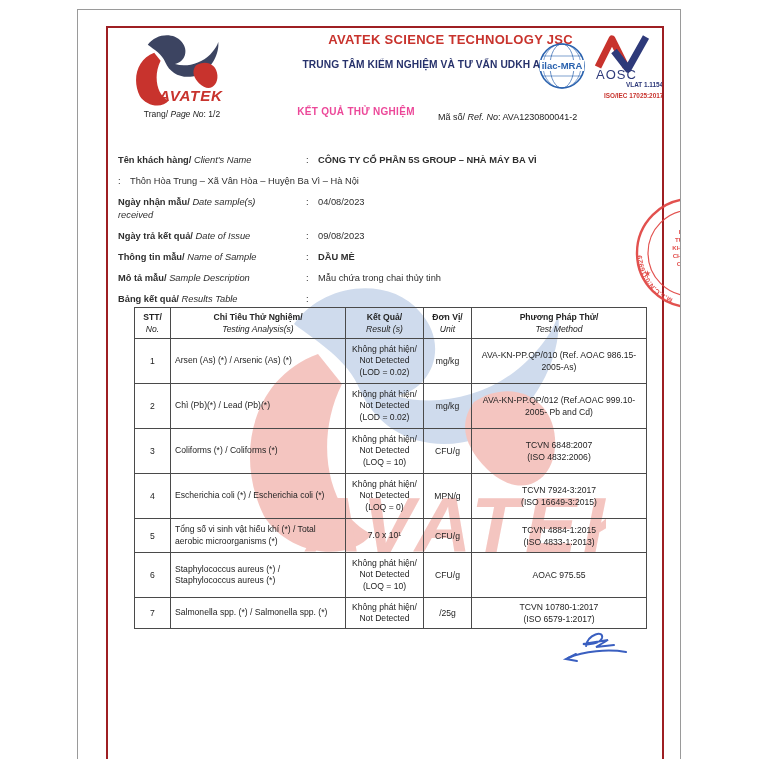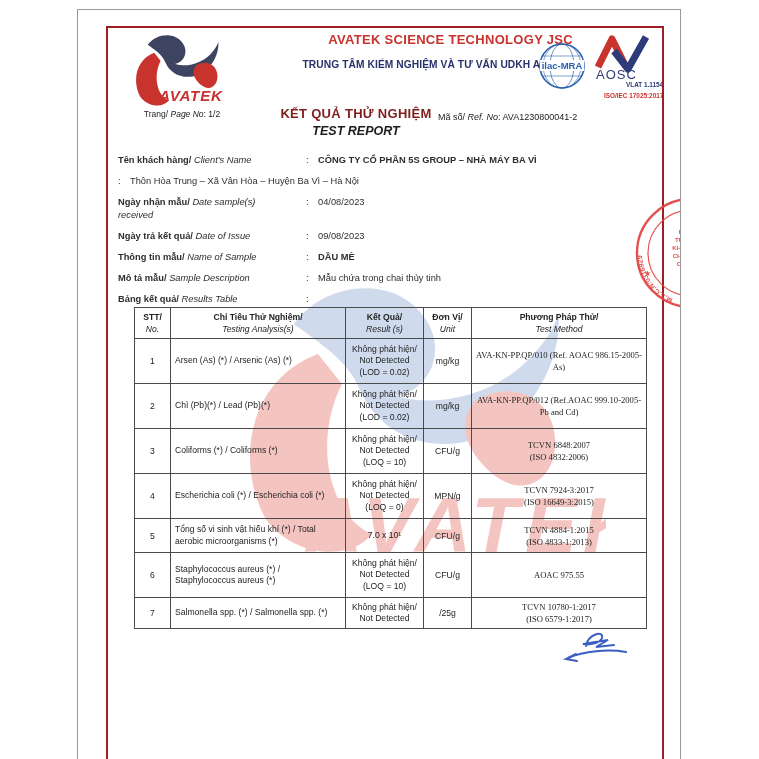--- a/index.html
+++ b/index.html
@@ -32,21 +32,21 @@
   .logo{position:absolute;left:36px;top:22px;width:130px;height:76px;}
   .page-label{position:absolute;left:34px;top:99px;width:140px;text-align:center;font-size:8.5px;color:#222;}
   .page-label i{font-style:italic;}
   .company-block{position:absolute;left:165px;top:22px;width:330px;text-align:right;}
   .company-name{font-size:13px;font-weight:bold;color:var(--brand_red);letter-spacing:.3px;}
   .center-name{margin-top:12px;font-size:10.2px;font-weight:bold;color:var(--navy);letter-spacing:.1px;}
   .ilac{position:absolute;left:459px;top:31px;}
   .aosc{position:absolute;left:512px;top:19px;}
   
   .doc-title{position:absolute;left:158px;top:96px;width:240px;text-align:center;}
-  .doc-title .vi{font-size:13px;font-weight:bold;color:#7f1d1d;letter-spacing:.3px;}
+  .doc-title .vi{font-size:10px;font-weight:bold;color:#ec4899;letter-spacing:.3px;}
   .doc-title .en{font-size:12.5px;font-weight:bold;font-style:italic;margin-top:3px;color:#1c1c1c;}
   .refno{position:absolute;left:360px;top:102px;font-size:9px;color:#222;}
   .refno i{font-style:italic;}
   
   .info-block{position:absolute;left:40px;top:144px;width:525px;}
   .info-row{display:flex;align-items:flex-start;margin-bottom:8.5px;font-size:9.3px;line-height:12.5px;}
   .info-label{width:188px;flex:none;}
   .info-label .lv{font-weight:bold;}
   .info-label .le{font-style:italic;}
   .info-label .le2{font-style:italic;display:block;}
@@ -60,21 +60,21 @@
   }
   table.results th,table.results td{
     border:1px solid var(--table_line);padding:3px 4px;vertical-align:middle;
   }
   table.results th{font-weight:bold;line-height:12px;}
   table.results th .hen{font-weight:normal;font-style:italic;display:block;}
   td.c-no{text-align:center;width:36px;}
   td.c-analysis{text-align:left;width:175px;line-height:11.5px;white-space:pre-line;}
   td.c-result{text-align:center;width:78px;line-height:11.5px;white-space:pre-line;margin-left:23px;}
   td.c-unit{text-align:center;width:48px;}
-  td.c-method{text-align:center;width:175px;line-height:12px;white-space:pre-line;font-family:Liberation Serif, serif;}
+  td.c-method{text-align:center;width:175px;line-height:12px;white-space:pre-line;}
   tr.data-row{height:45px;}
   tr.data-row.short{height:34px;}
   tr.data-row.last{height:30px;}
   
   .watermark{position:absolute;left:138px;top:266px;width:390px;height:315px;opacity:.85;pointer-events:none;}
   
   .stamp{position:absolute;left:556px;top:186px;width:114px;height:114px;opacity:.92;}
   
   .signature{position:absolute;left:478px;top:618px;}
 </style>
@@ -117,21 +117,20 @@
   <svg class="aosc" width="72" height="72" viewBox="0 0 72 72">
     <path d="M8,38 L22,10 L36,38" fill="none" stroke="#c8332d" stroke-width="7" stroke-linejoin="round"></path>
     <path d="M24,22 L38,40 L56,8" fill="none" stroke="#2e3a7a" stroke-width="7" stroke-linejoin="round"></path>
     <text x="6" y="50" font-size="13" fill="#2e3a7a" letter-spacing="1">AOSC</text>
     <text x="36" y="58" font-size="6.4" font-weight="bold" fill="#2e3a7a">VLAT 1.1154</text>
     <text x="14" y="69" font-size="6.4" font-weight="bold" fill="#c8332d">ISO/IEC 17025:2017</text>
   </svg>
 
   <div class="doc-title">
     <div class="vi">KẾT QUẢ THỬ NGHIỆM</div>
-    <div class="en">TEST REPORT</div>
   </div>
   <div class="refno"><span>Mã số/</span><i> Ref. No</i><span>: AVA1230800041-2</span></div>
 
   <div class="info-block">
   <div class="info-row bold">
     <div class="info-label"><span class="lv">Tên khách hàng/</span><i class="le"> Client's Name</i><i class="le2"></i></div>
     <div class="info-colon">:</div>
     <div class="info-value">CÔNG TY CỔ PHẦN 5S GROUP – NHÀ MÁY BA VÌ</div>
   </div>
 

